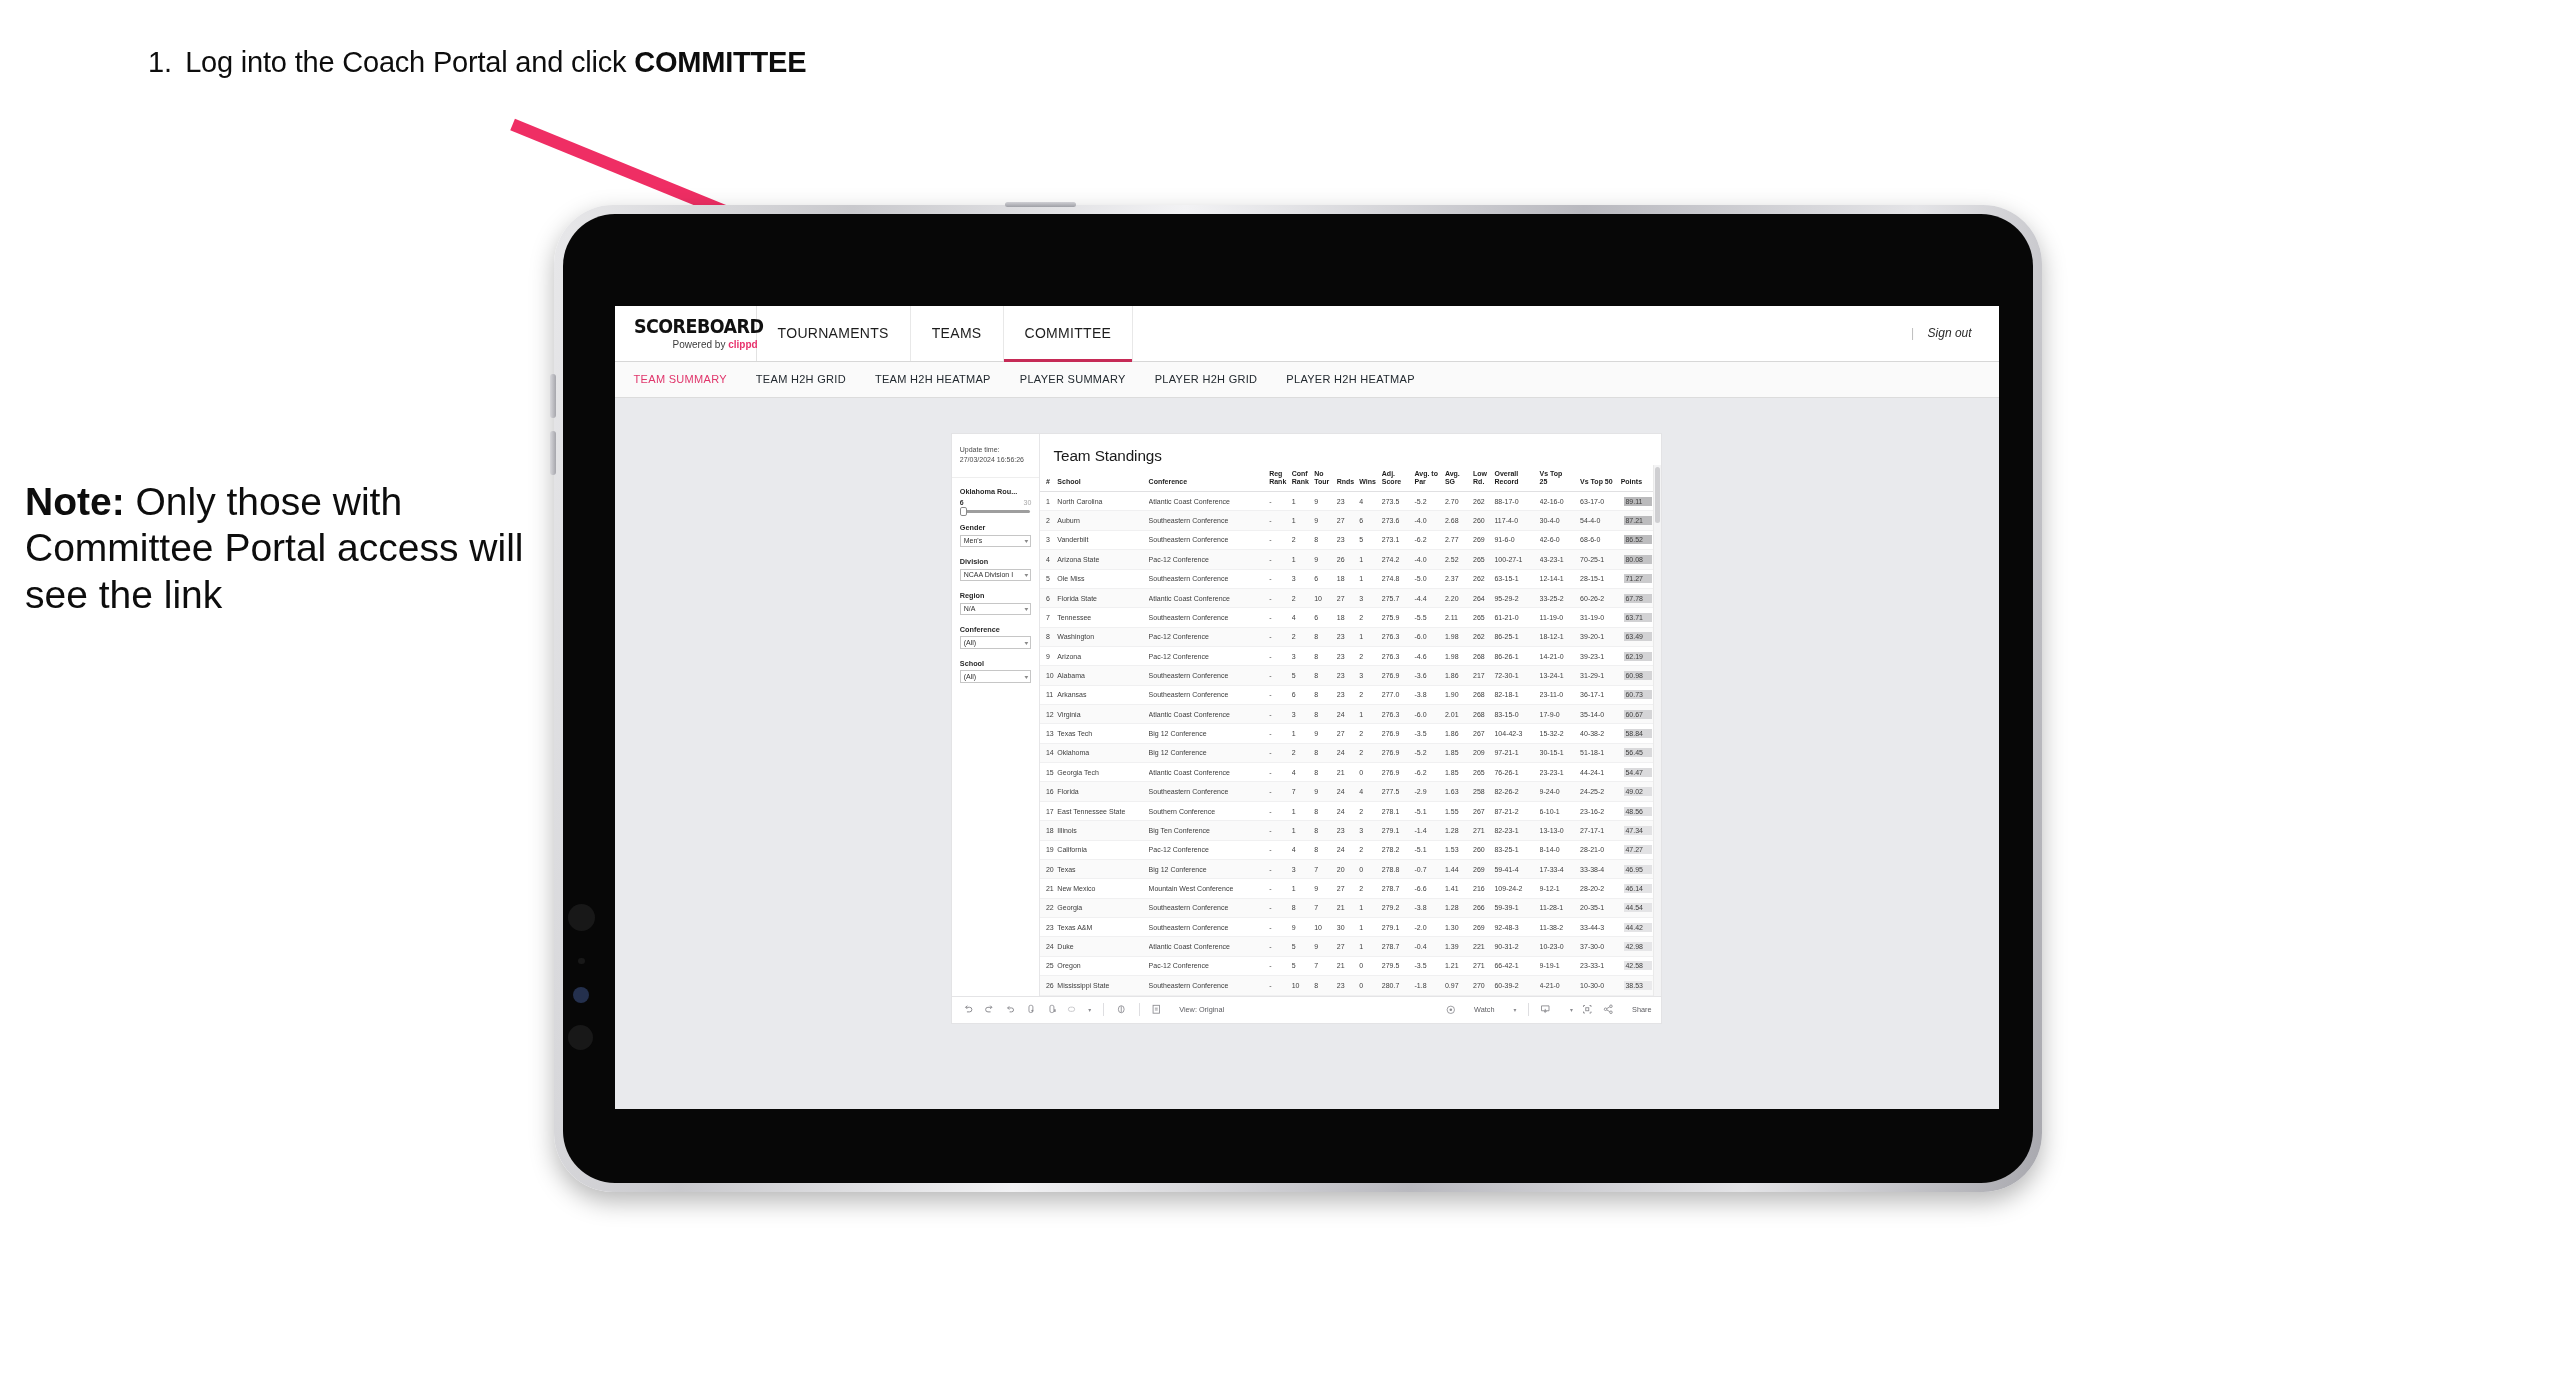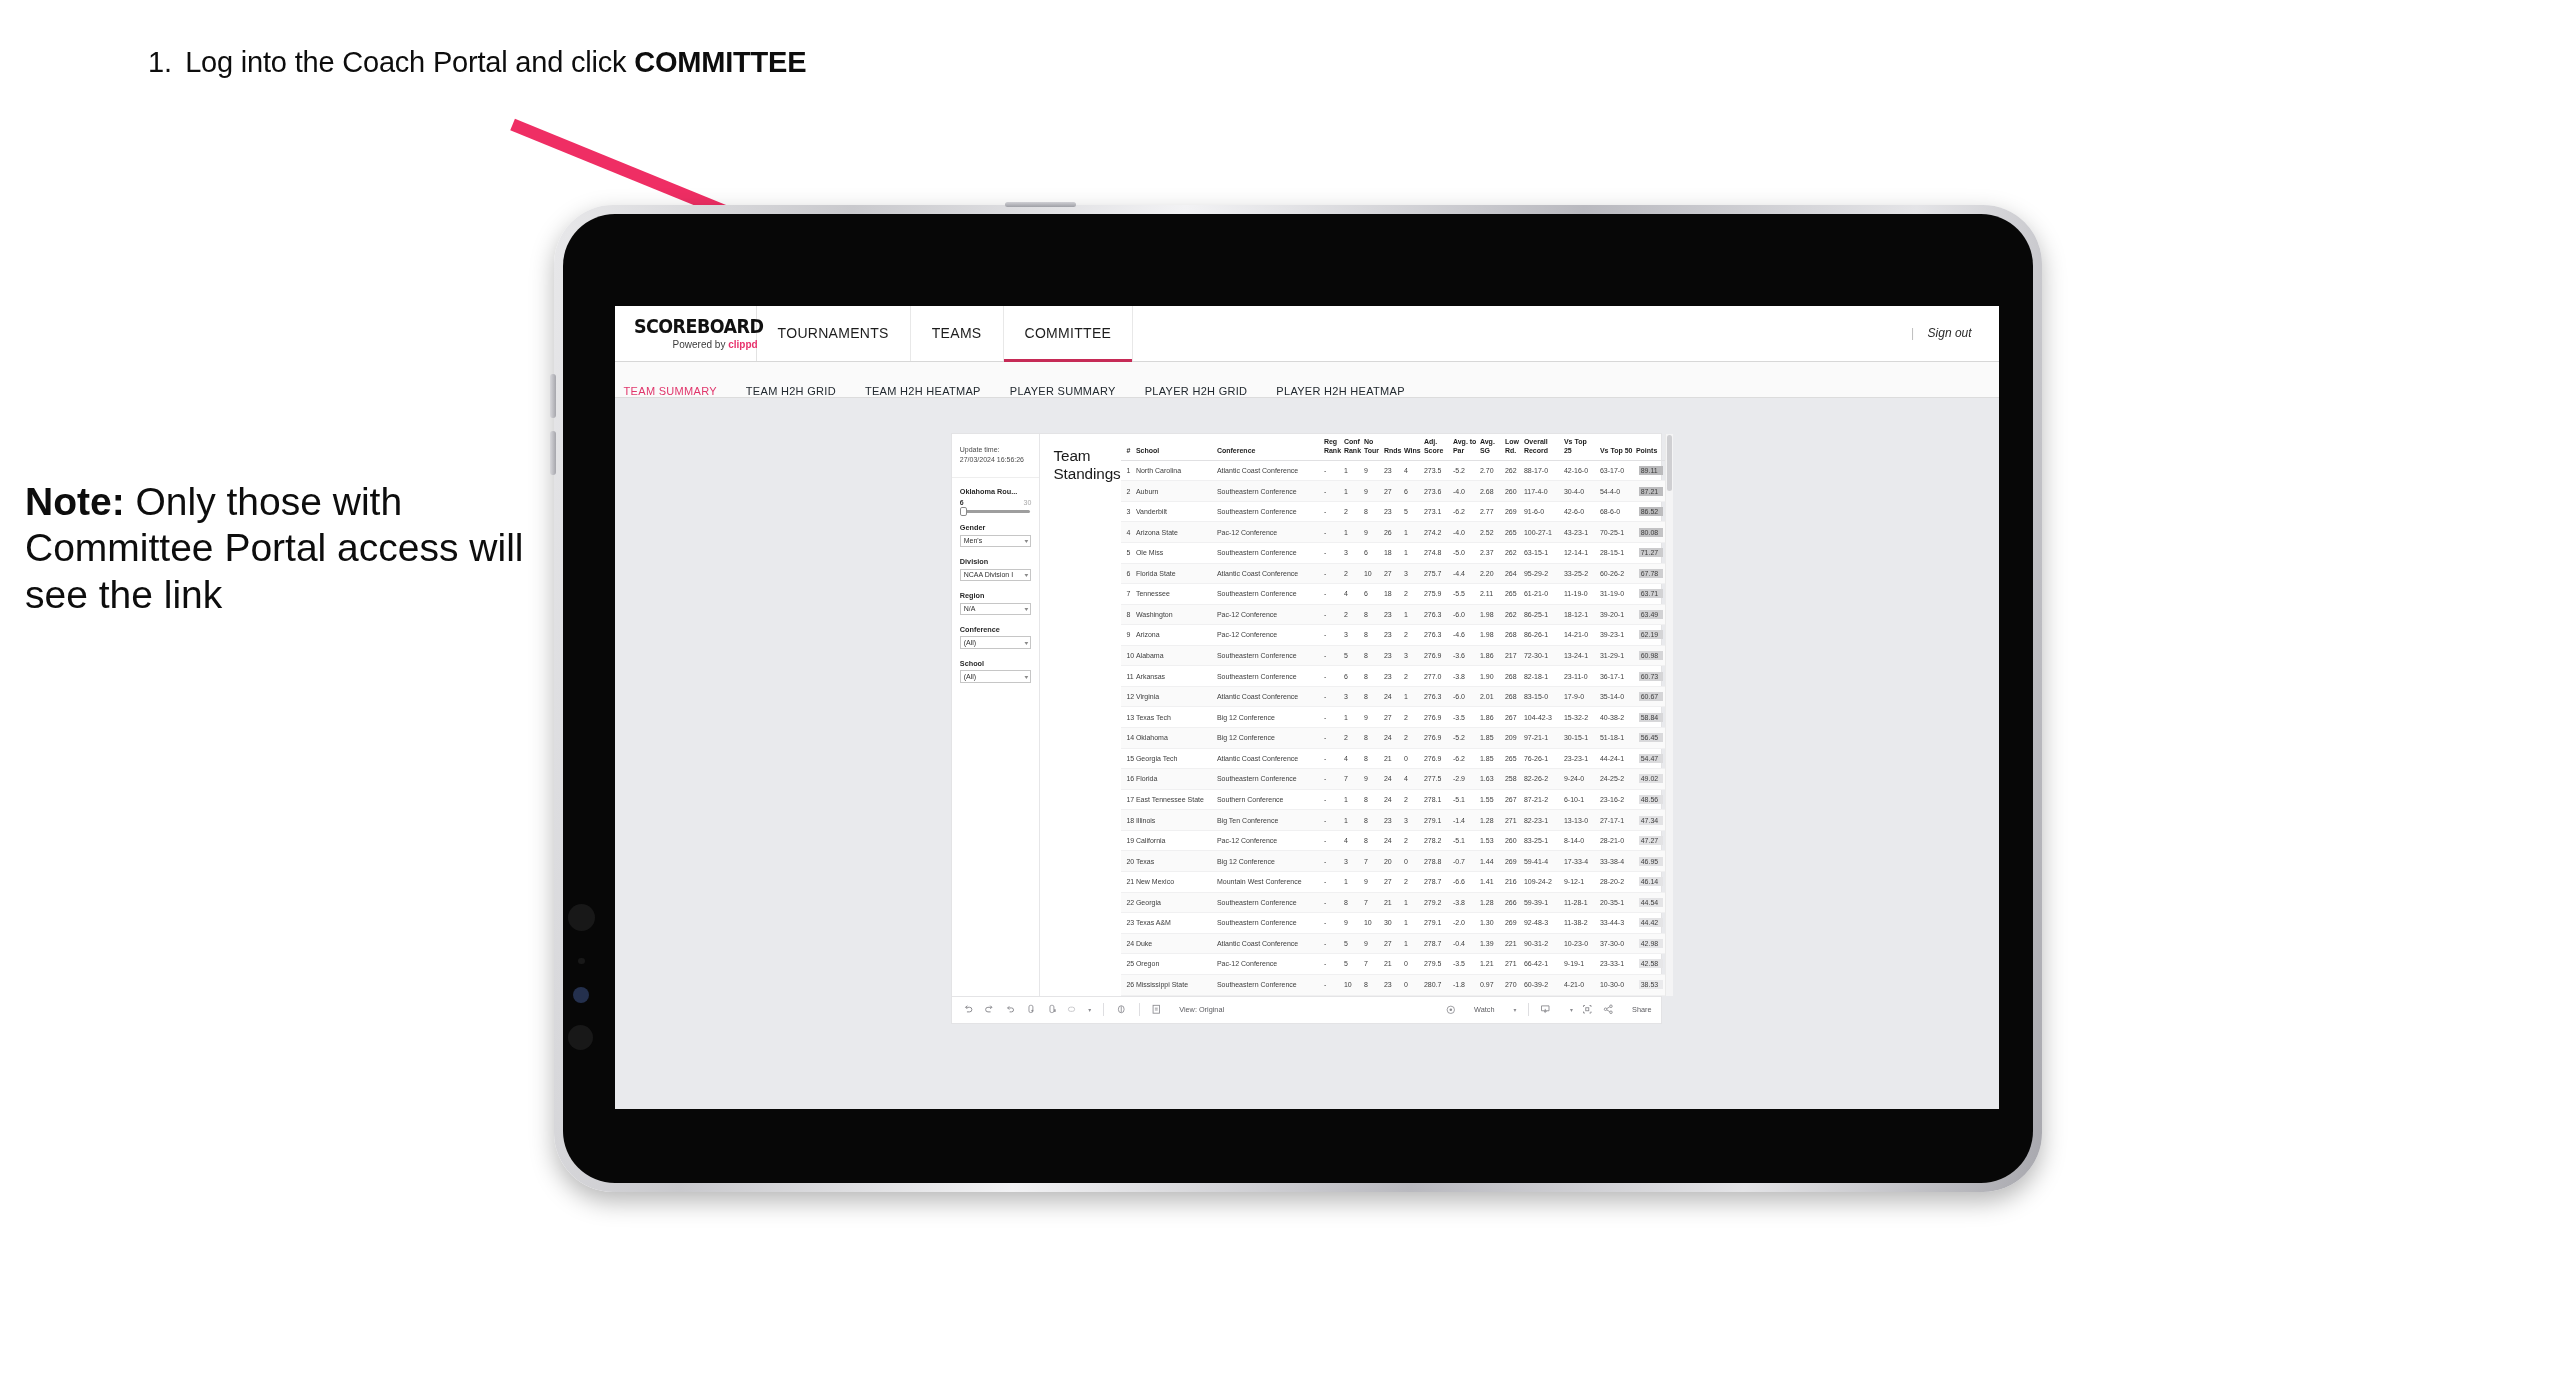--- a/index.html
+++ b/index.html
@@ -149,22 +149,22 @@
     color: #2a2a2a;
   }
   .hr-div { color: #bdbdbd; }
   .signout { cursor: pointer; font-style: italic; }
 
   
   .sub-nav {
     height: 36px;
     background: #fafafa;
     border-bottom: 1px solid #dcdcdc;
-    display: flex; align-items: flex-end;
-    padding-left: 9px;
+    display: flex; align-items: center;
+    padding-left: 19px;
     gap: 29px;
   }
   .sub-tab {
     font-size: 11px;
     letter-spacing: 0.3px;
     color: #22292f;
     cursor: pointer;
     white-space: nowrap;
   }
   .sub-tab.active { color: #e0356b; }
@@ -242,21 +242,21 @@
     cursor: pointer;
   }
   .select .caret {
     margin-left: auto;
     font-size: 5.8px;
     color: #8a8a8a;
     transform: scaleX(1.3);
   }
 
   
-  .report { flex: 1; min-width: 0; display: flex; flex-direction: row; }
+  .report { flex: 1; min-width: 0; display: flex; flex-direction: column; }
   .report-title {
     font-size: 15.3px;
     font-weight: 400;
     color: #1a1a1a;
     padding: 13.4px 0 0 13.4px;
     letter-spacing: -0.1px;
   }
   .report-meta {
     display: flex;
     padding: 10.5px 0 8.6px 13.4px;

